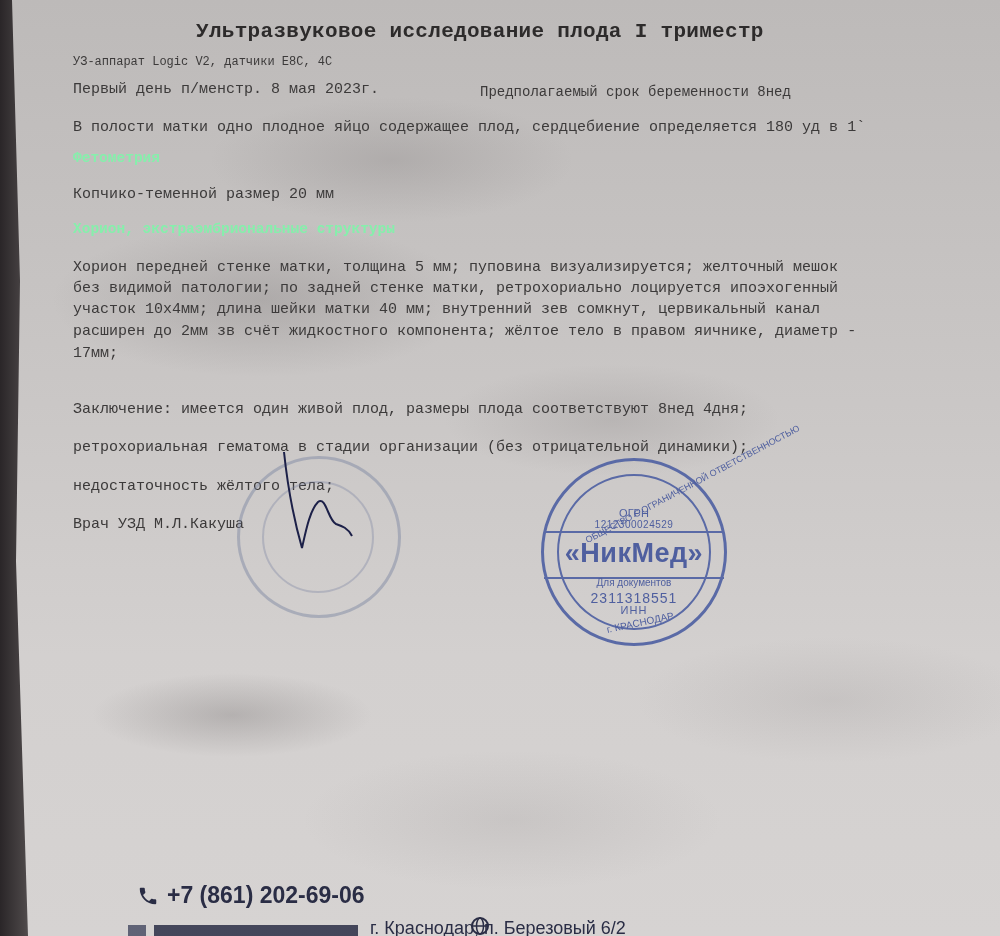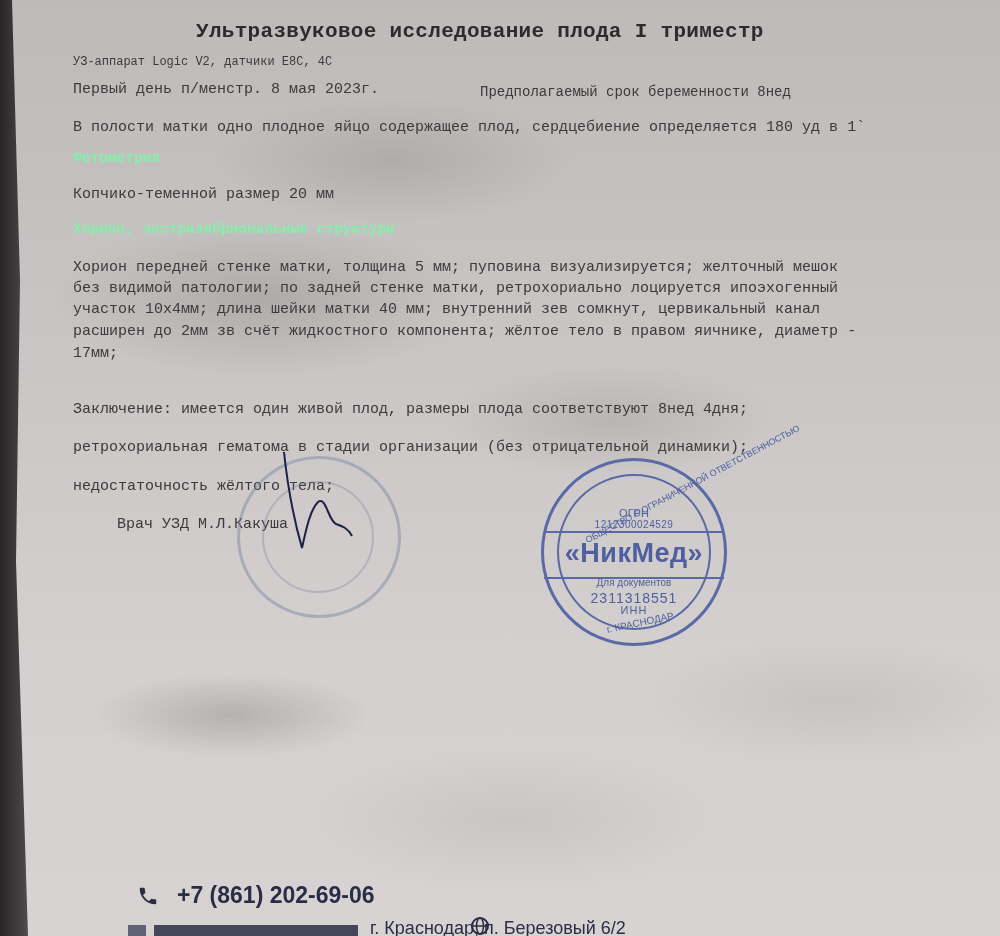--- a/index.html
+++ b/index.html
@@ -73,21 +73,21 @@
   .stamp-purpose { top: 116px; font-size: 10px; }
   .stamp-inn { top: 129px; font-size: 14px; letter-spacing: 1px; }
   .stamp-inn-lbl { top: 143px; font-size: 11px; letter-spacing: 1px; }
   .stamp-ring-text {
     position: absolute; font-family: "Liberation Sans", sans-serif;
     font-size: 10px; color: #4f5f9f; white-space: nowrap;
   }
   .footer-phone {
     position: absolute; left: 137px; top: 882px;
     font-family: "Liberation Sans", sans-serif; font-weight: bold;
-    font-size: 23px; color: #2a2d45; display: flex; align-items: center; gap: 18px; justify-content: center;
+    font-size: 23px; color: #2a2d45; display: flex; align-items: center; gap: 8px; justify-content: center;
   }
   .footer-address {
     position: absolute; left: 370px; top: 918px;
     font-family: "Liberation Sans", sans-serif; font-size: 18px; color: #2a2d45;
   }
   .footer-email-strip {
     position: absolute; left: 128px; top: 925px; width: 230px; height: 11px;
     background: linear-gradient(90deg, #4b4f66 0 18px, transparent 18px 26px, #2a2d45 26px 100%);
     opacity: 0.85;
   }
@@ -118,21 +118,21 @@
   <div class="line" style="top:259px;">Хорион  передней  стенке матки, толщина 5 мм; пуповина визуализируется; желточный мешок</div>
   <div class="line" style="top:280px;">без видимой патологии; по задней стенке матки, ретрохориально лоцируется ипоэхогенный</div>
   <div class="line" style="top:301px;">участок 10х4мм; длина шейки матки  40 мм; внутренний зев сомкнут, цервикальный канал</div>
   <div class="line" style="top:323px;">расширен до 2мм зв счёт жидкостного компонента; жёлтое тело в правом яичнике, диаметр -</div>
   <div class="line" style="top:345px;">17мм;</div>
 
   <div class="line" style="top:401px;">Заключение: имеется один живой плод, размеры плода соответствуют 8нед 4дня;</div>
   <div class="line" style="top:439px;">ретрохориальная гематома в стадии организации (без отрицательной динамики);</div>
   <div class="line" style="top:478px;">недостаточность жёлтого тела;</div>
 
-  <div class="line" style="top:516px;margin-left:44px;">Врач УЗД  М.Л.Какуша</div>
+  <div class="line" style="top:516px;">Врач УЗД  М.Л.Какуша</div>
 
   <div class="stamp-round stamp-left">
     <div class="inner"></div>
   </div>
 
   <svg class="signature" viewBox="0 0 90 110">
     <path d="M14 2 C 18 40, 24 70, 32 98 C 36 80, 40 60, 48 52 C 56 46, 58 70, 66 74 C 72 76, 78 78, 82 86" fill="none" stroke="#1c2048" stroke-width="2"></path>
   </svg>
 
   <div class="stamp-round stamp-right">

